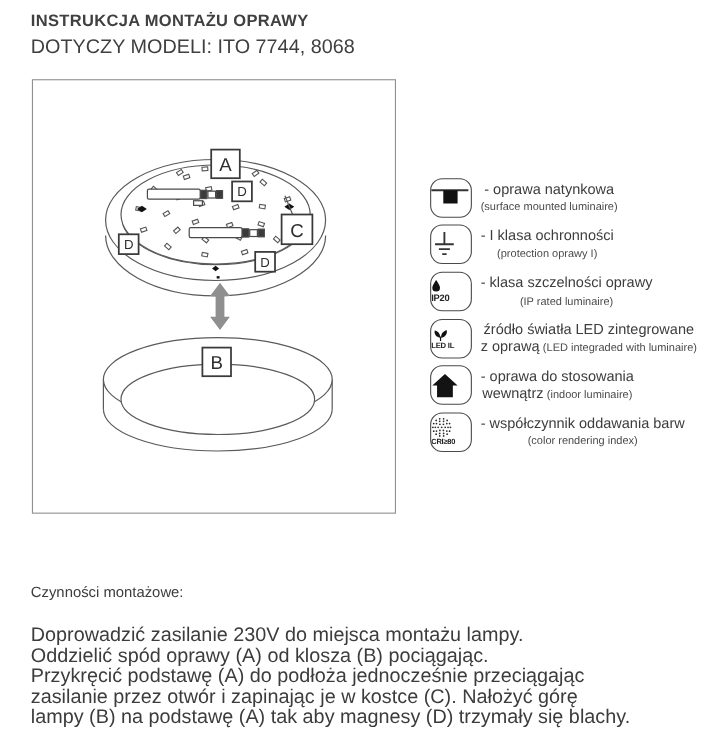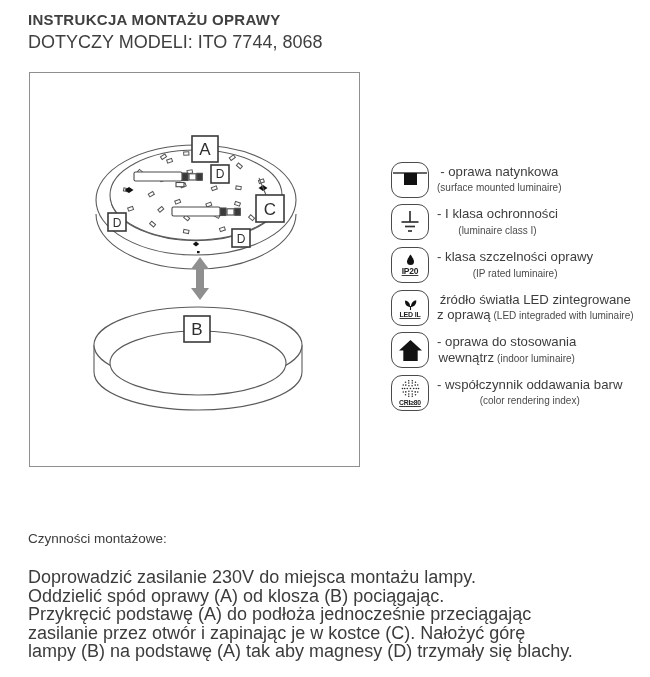--- a/index.html
+++ b/index.html
@@ -9,21 +9,21 @@
   }
   .title{position:absolute;left:28px;top:11px;font-size:15px;font-weight:700;color:#404040;letter-spacing:.3px;}
   .subtitle{position:absolute;left:28px;top:32px;font-size:18px;color:#3f3f3f;}
   .frame{position:absolute;left:29px;top:72px;width:329px;height:393px;border:1px solid #8f8f8f;background:#fff;}
   .frame svg{display:block;width:100%;height:100%;}
   .legend{position:absolute;left:391px;top:161px;display:flex;flex-direction:column;gap:5px;}
   .legend-row{display:flex;align-items:center;height:37.6px;}
   .icon-box{
     width:38px;height:36px;min-width:38px;box-sizing:border-box;background:#fff;
     border:1.7px solid #4a4a4a;border-radius:11px;
-    display:flex;flex-direction:column;align-items:center;justify-content:center;text-decoration:underline;
+    display:flex;flex-direction:column;align-items:flex-start;justify-content:center;
   }
   .icon-caption{font-size:8px;font-weight:700;color:#222;line-height:1;margin-top:1.5px;letter-spacing:-.2px;}
   .icon-caption:empty{display:none;}
   .legend-text{margin-left:8px;text-align:center;}
   .l1{font-size:13.2px;color:#3d3d3d;white-space:nowrap;line-height:1.18;}
   .l2{font-size:10px;color:#4a4a4a;white-space:nowrap;line-height:1.25;}
   .l2 .l2main{font-size:13.2px;color:#3d3d3d;}
   .l2 .l2main:not(:empty){margin-right:3px;}
   .instructions{position:absolute;left:28px;top:531px;}
   .instructions .heading{font-size:13.5px;margin:0 0 22px 0;}
@@ -148,21 +148,21 @@
       <svg width="24" height="25" viewBox="0 0 24 25" fill="none" stroke="#333" stroke-width="1.7">
         <line x1="12" y1="1" x2="12" y2="12"></line>
         <line x1="3.5" y1="12" x2="20.5" y2="12"></line>
         <line x1="7" y1="16.5" x2="17" y2="16.5"></line>
         <line x1="10" y1="21" x2="14" y2="21"></line>
       </svg>
 
     </span>
     <div class="legend-text">
       <div class="l1">- I klasa ochronności</div>
-      <div class="l2"><span class="l2main"></span><span>(luminaire class I)</span></div>
+      <div class="l2"><span class="l2main"></span><span>(protection oprawy I)</span></div>
     </div>
   </div>
 
   <div class="legend-row">
     <span class="icon-box">
       <svg width="9" height="12" viewBox="0 0 9 12">
         <path d="M4.5 .5 C4.5 .5 1 5.2 1 7.6 a3.5 3.5 0 0 0 7 0 C8 5.2 4.5 .5 4.5 .5 Z" fill="#111"></path>
       </svg>
       <span class="icon-caption" style="font-size:8.5px">IP20</span>
     </span>

